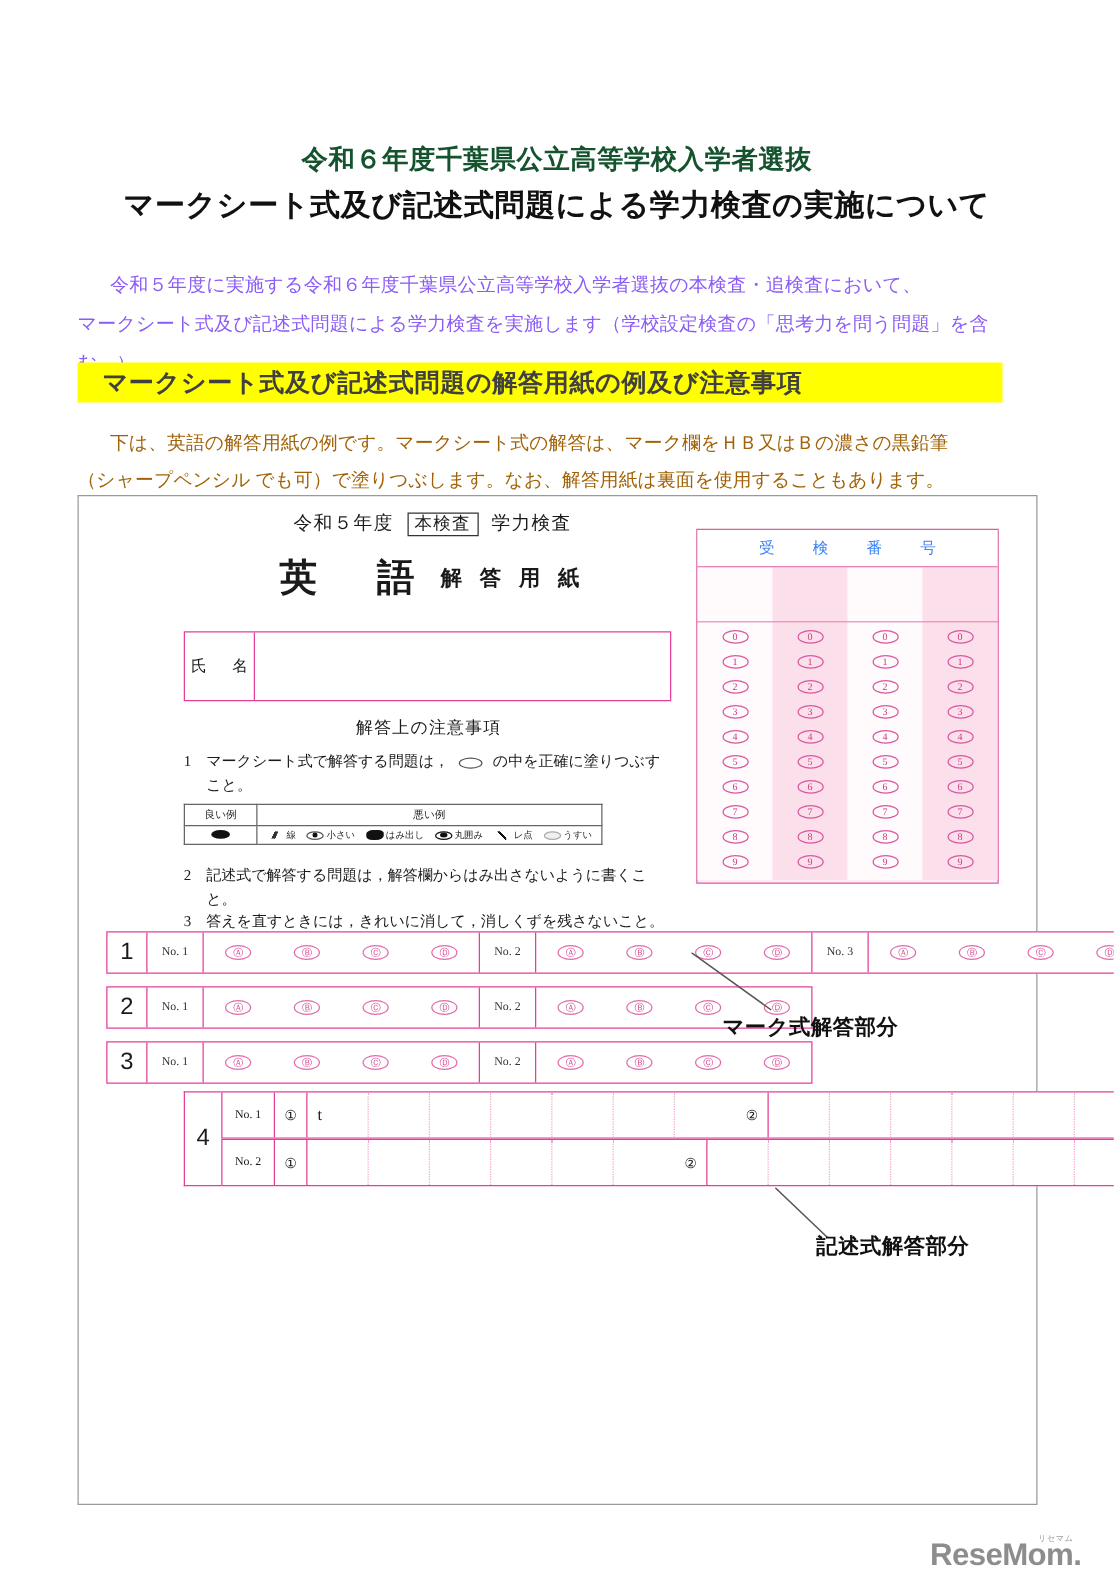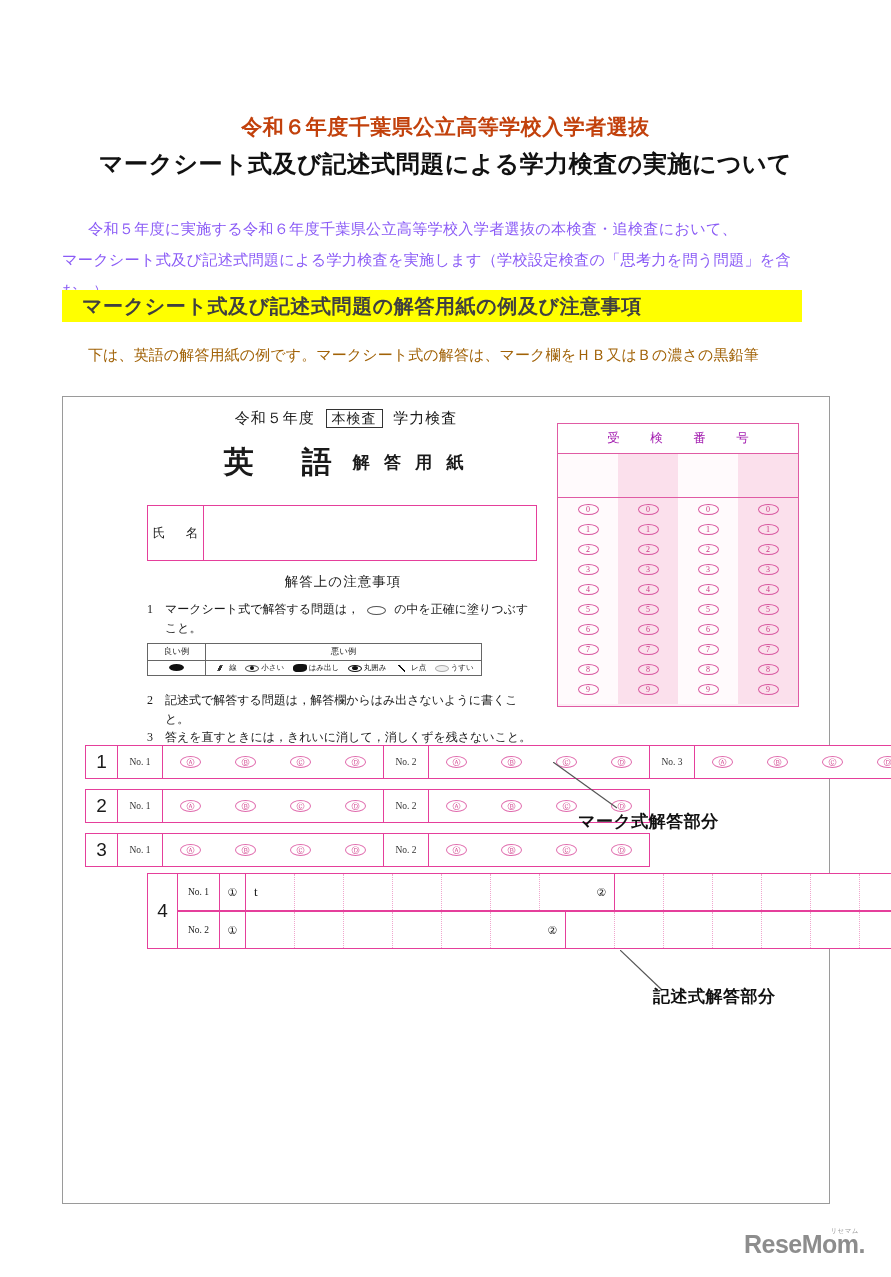--- a/index.html
+++ b/index.html
@@ -18,21 +18,21 @@
   .org {
     position:absolute; right:70px; top:44px;
     text-align:left; font-size:13.5px; line-height:1.55;
     color:#2b2b2b; letter-spacing:0.4px;
   }
 
   
   .title1 {
     position:absolute; left:0; right:0; top:113px;
     text-align:center; font-size:21px; font-weight:bold;
-    letter-spacing:0.5px; color:#c2410c;
+    letter-spacing:0.5px; color:#14532d;
   }
   .title2 {
     position:absolute; left:0; right:0; top:148px;
     text-align:center; font-size:24px; font-weight:bold;
     letter-spacing:0.5px; color:#111;
     font-family:"Liberation Sans","DejaVu Sans",sans-serif;
   }
 
   
   .intro {
@@ -147,21 +147,21 @@
 
   
   .exam {
     position:absolute; right:30px; top:26px;
     width:242px; height:284px;
     border:1.8px solid #e05ba4; background:#fdeef5;
   }
   .exam .hd {
     height:30px; border-bottom:1.5px solid #e05ba4; background:#fff;
     display:flex; align-items:center; justify-content:center;
-    font-size:12.5px; letter-spacing:9px; padding-left:9px; color:#a21caf;
+    font-size:12.5px; letter-spacing:9px; padding-left:9px; color:#3b82f6;
   }
   .exam .writerow {
     height:44px; border-bottom:1.8px solid #e05ba4; display:flex;
   }
   .exam .writerow div { flex:1; }
   .exam .writerow div:nth-child(even){ background:#fbe0ec; }
   .exam .writerow div:nth-child(odd){ background:#fffafc; }
   .exam .cols { display:flex; height:calc(100% - 76px); }
   .exam .col { flex:1; display:flex; flex-direction:column; align-items:center;
     padding-top:6px; gap:0; }
@@ -254,20 +254,21 @@
     <span class="l1">令和５年度に実施する令和６年度千葉県公立高等学校入学者選抜の本検査・追検査において、</span>
     <span class="l2">マークシート式及び記述式問題による学力検査を実施します（学校設定検査の「思考力を問う問題」を含む。）。</span>
   </div>
 
   <div class="band">
     <span>マークシート式及び記述式問題の解答用紙の例及び注意事項</span>
   </div>
 
   <div class="lead">
     <span class="l1">下は、英語の解答用紙の例です。マークシート式の解答は、マーク欄をＨＢ又はＢの濃さの黒鉛筆</span>
+    <span class="l2">（シャープペンシル でも可）で塗りつぶします。なお、解答用紙は裏面を使用することもあります。</span>
   </div>
 
   <div class="sheet">
 
     <div class="sheet-head">
       <div class="line1">
         <span>令和５年度</span>
         <span class="boxed">本検査</span>
         <span>学力検査</span>
       </div>

